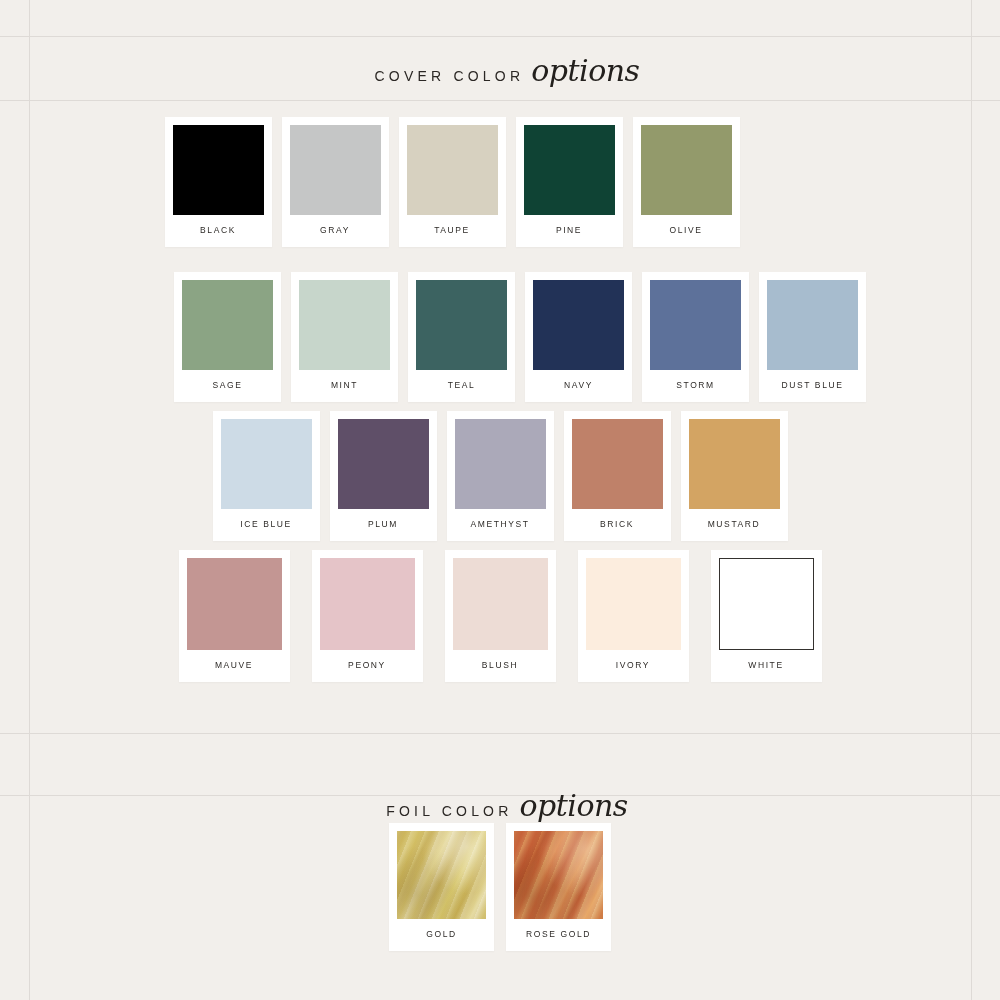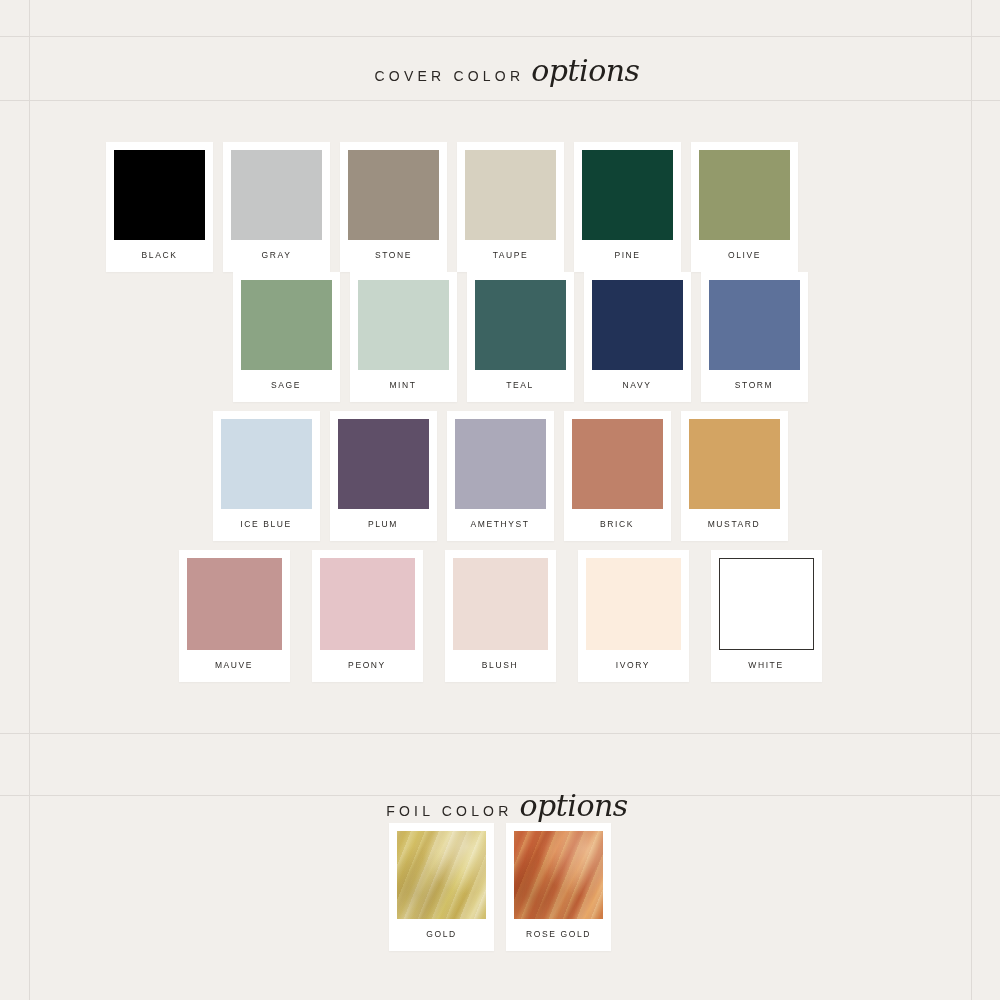--- a/index.html
+++ b/index.html
@@ -62,21 +62,21 @@
   #cover-heading { top: 53px; }
   #foil-heading  { top: 788px; }
 
   
   .swatch-row {
     position: absolute;
     display: flex;
     justify-content: center;
     gap: 10px;
   }
-  #cover-row-1 { top: 142px; left: 0; width: 904px; }
+  #cover-row-1 { top: 117px; left: 0; width: 904px; }
   #cover-row-2 { top: 272px; left: 0; width: 1000px; padding-left: 20px; }
   #cover-row-3 { top: 411px; left: 0; width: 1000px; }
   #cover-row-4 { top: 550px; left: 0; width: 1000px; }
   #foil-row-1  { top: 823px; left: 0; width: 1000px; }
 
   .swatch-card {
     width: 107px;
     background: #ffffff;
     padding: 8px 8px 0 8px;
     box-sizing: border-box;
@@ -201,24 +201,20 @@
 <div class="swatch-row" id="cover-row-1">
     <div class="swatch-card">
       <div class="swatch-chip" style="background: rgb(0, 0, 0);"></div>
       <div class="swatch-label">BLACK</div>
     </div>
     <div class="swatch-card">
       <div class="swatch-chip" style="background: rgb(197, 198, 198);"></div>
       <div class="swatch-label">GRAY</div>
     </div>
     <div class="swatch-card">
-      <div class="swatch-chip" style="background: rgb(156, 144, 129);"></div>
-      <div class="swatch-label">STONE</div>
-    </div>
-    <div class="swatch-card">
       <div class="swatch-chip" style="background: rgb(215, 209, 192);"></div>
       <div class="swatch-label">TAUPE</div>
     </div>
     <div class="swatch-card">
       <div class="swatch-chip" style="background: rgb(15, 67, 52);"></div>
       <div class="swatch-label">PINE</div>
     </div>
     <div class="swatch-card">
       <div class="swatch-chip" style="background: rgb(147, 154, 107);"></div>
       <div class="swatch-label">OLIVE</div>
@@ -237,20 +233,24 @@
       <div class="swatch-chip" style="background: rgb(60, 99, 97);"></div>
       <div class="swatch-label">TEAL</div>
     </div>
     <div class="swatch-card">
       <div class="swatch-chip" style="background: rgb(34, 50, 87);"></div>
       <div class="swatch-label">NAVY</div>
     </div>
     <div class="swatch-card">
       <div class="swatch-chip" style="background: rgb(93, 113, 154);"></div>
       <div class="swatch-label">STORM</div>
+    </div>
+    <div class="swatch-card">
+      <div class="swatch-chip" style="background: rgb(167, 188, 206);"></div>
+      <div class="swatch-label">DUST BLUE</div>
     </div>
   </div>
 <div class="swatch-row" id="cover-row-3">
     <div class="swatch-card">
       <div class="swatch-chip" style="background: rgb(205, 219, 230);"></div>
       <div class="swatch-label">ICE BLUE</div>
     </div>
     <div class="swatch-card">
       <div class="swatch-chip" style="background: rgb(95, 79, 104);"></div>
       <div class="swatch-label">PLUM</div>

